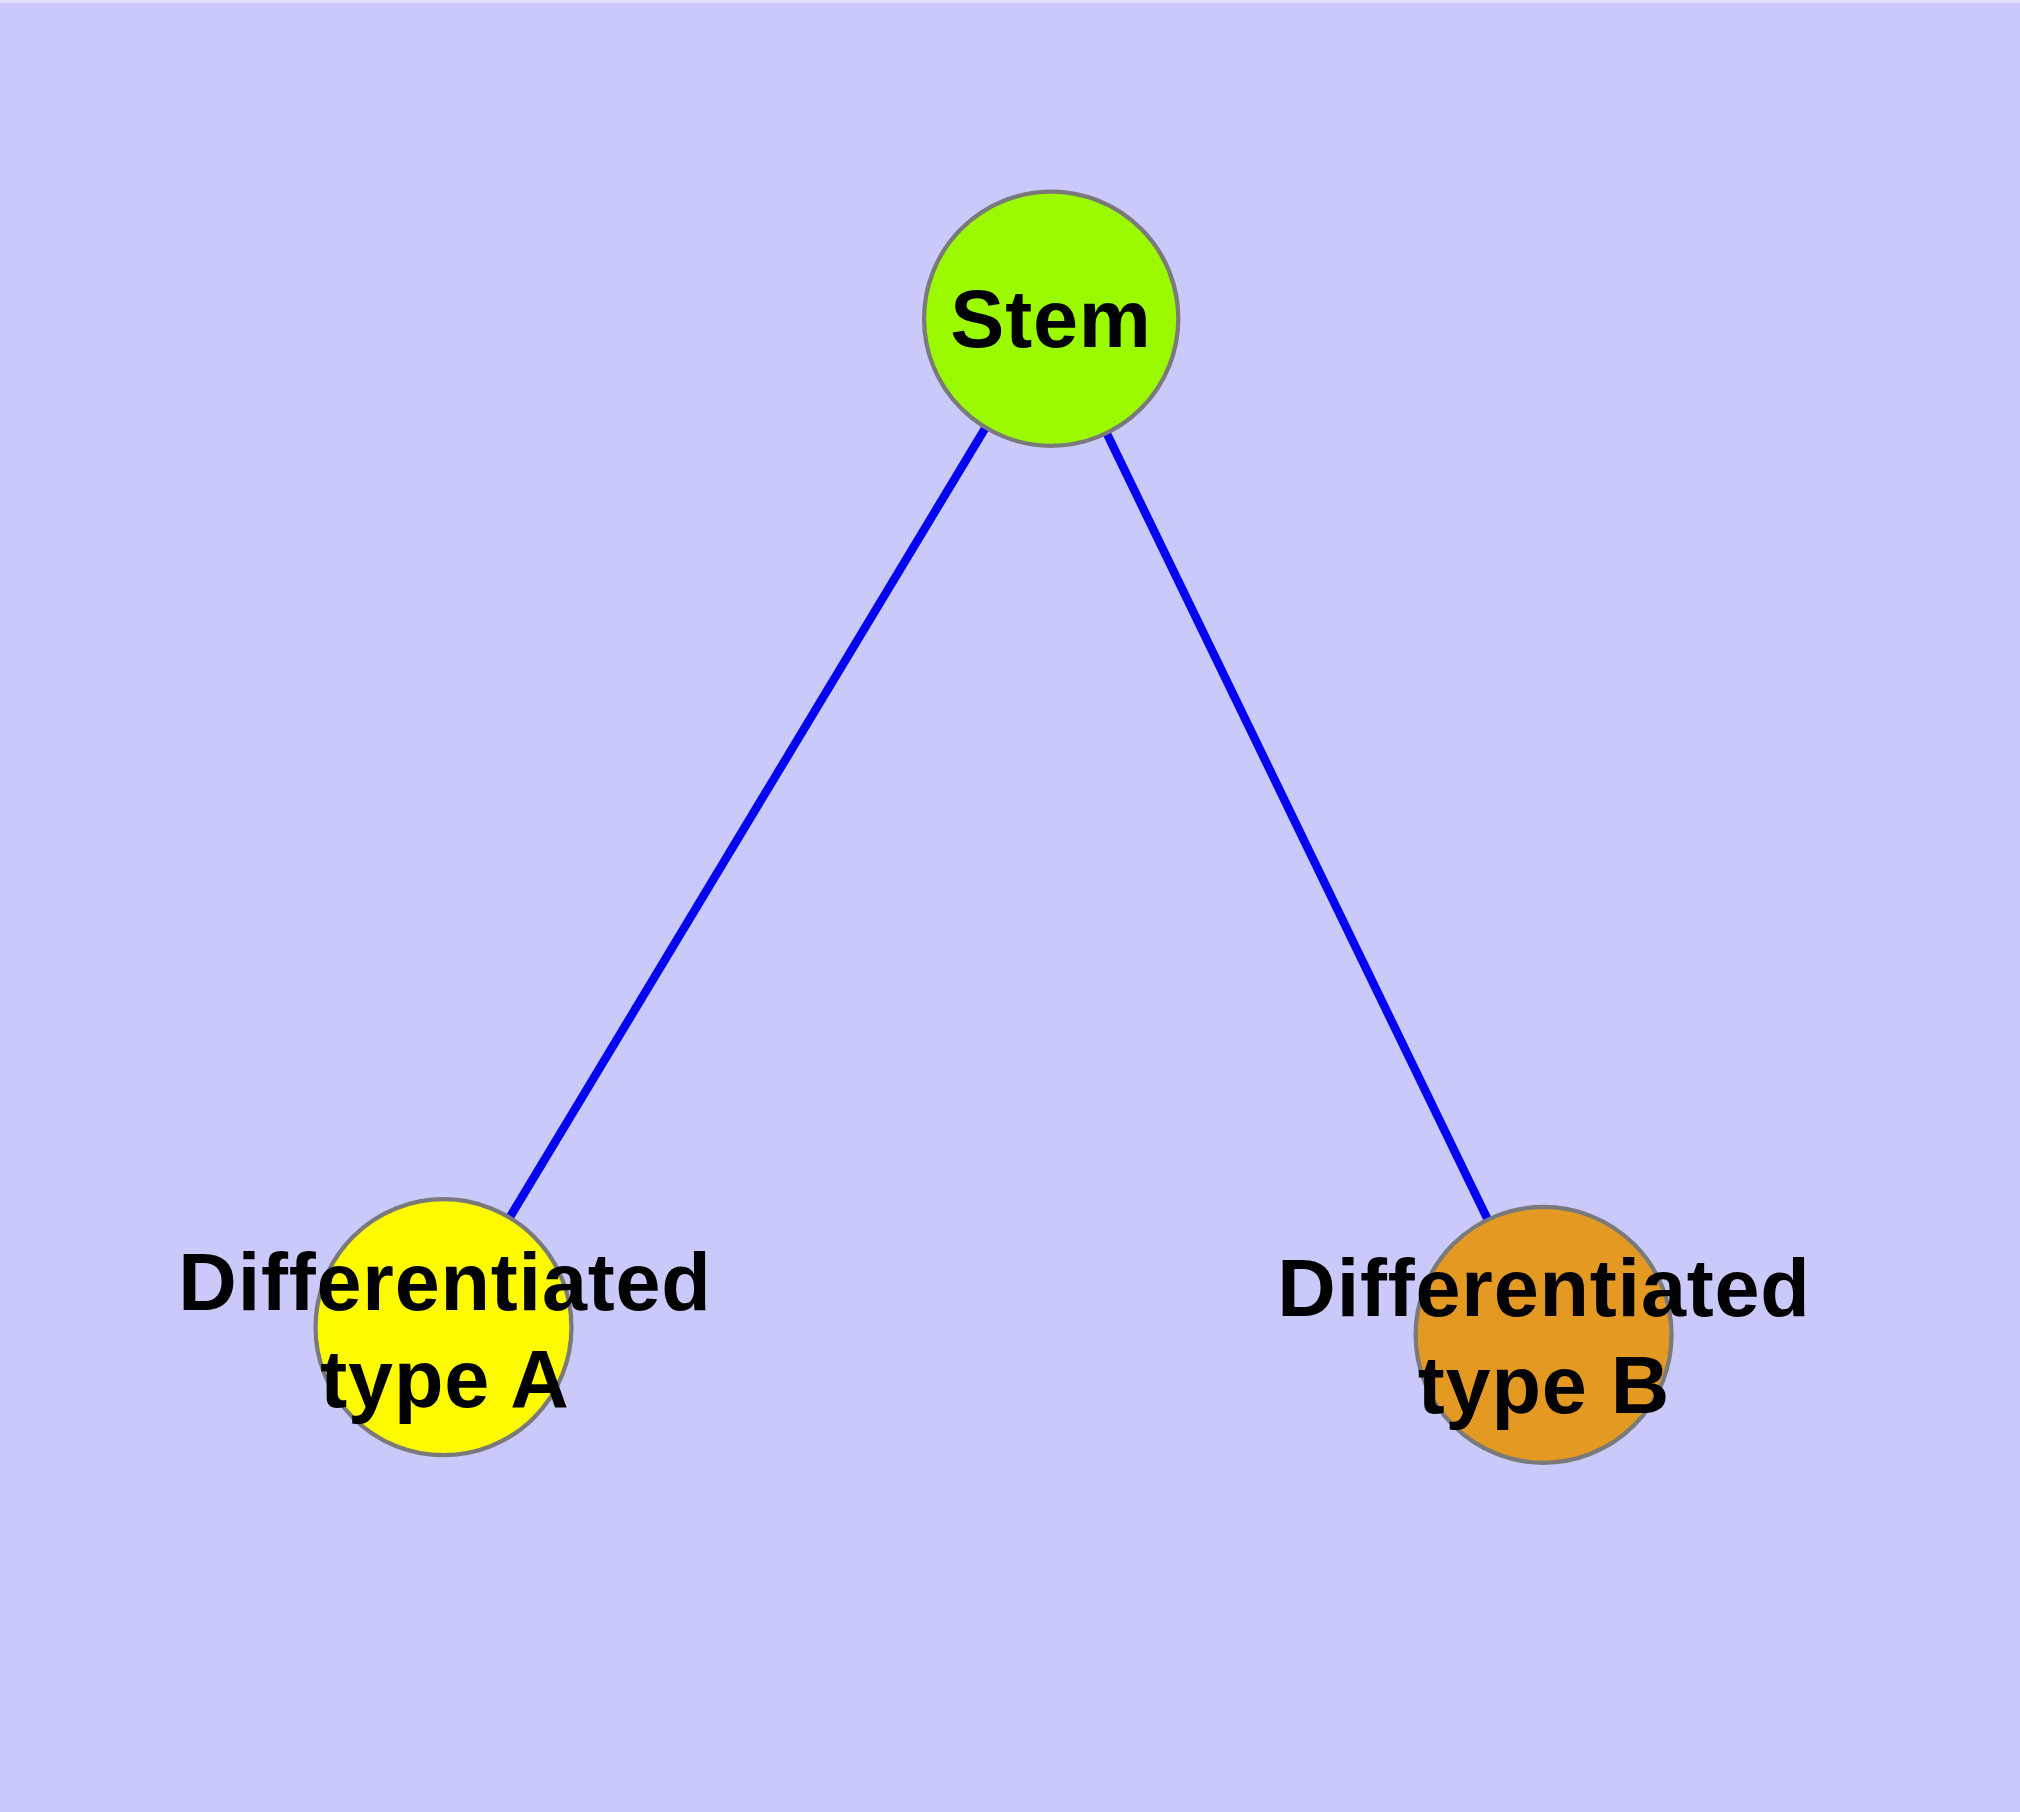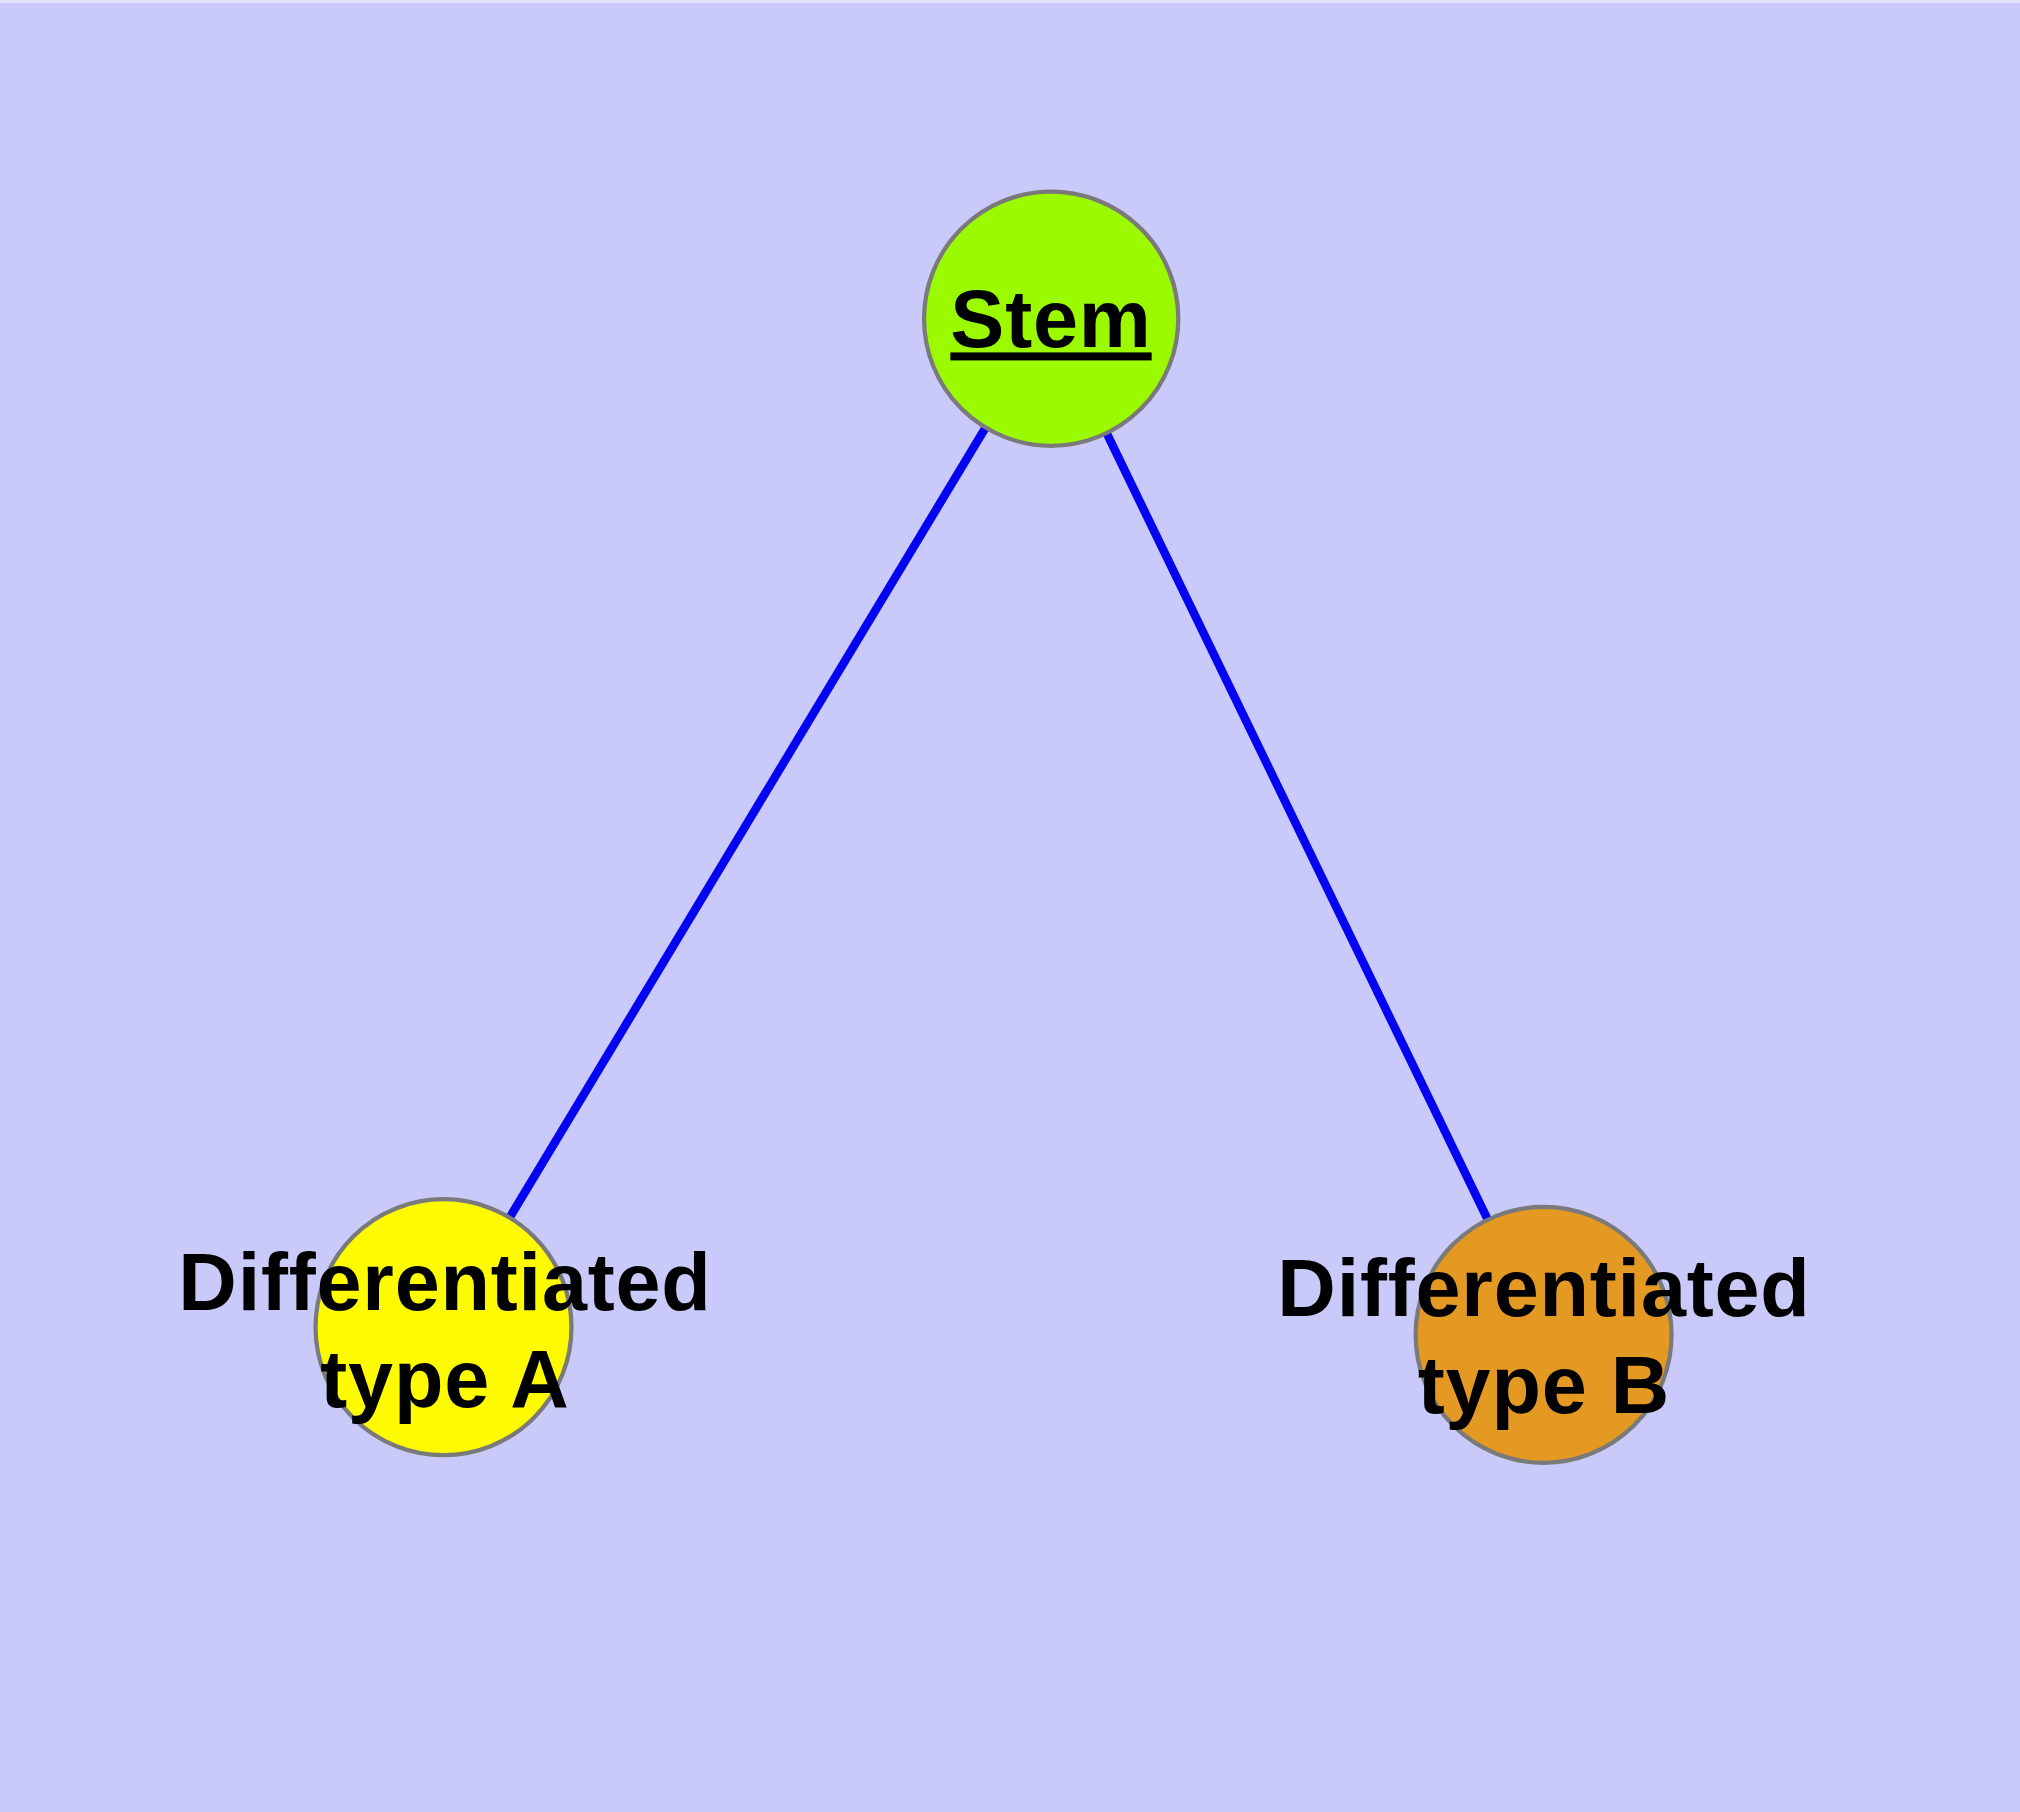--- a/index.html
+++ b/index.html
@@ -51,21 +51,21 @@
   <svg class="graph-svg" viewBox="0 0 2384 2138" xmlns="http://www.w3.org/2000/svg">
 
     <line x1="1240" y1="376" x2="523" y2="1566" stroke-width="10" stroke="#0404F0"></line>
     <line x1="1240" y1="376" x2="1821" y2="1575" stroke-width="10" stroke="#0404F0"></line>
 
     <circle cx="1240" cy="376" r="150" stroke-width="5" fill="#9BFA00" stroke="#7A7A7A"></circle>
     <circle cx="523" cy="1566" r="151" stroke-width="5" fill="#FEFB00" stroke="#7A7A7A"></circle>
     <circle cx="1821" cy="1575" r="151" stroke-width="5" fill="#E49923" stroke="#7A7A7A"></circle>
   </svg>
 
-  <div class="node-label label-stem" style="color: rgb(0, 0, 0); text-decoration: underline;">Stem</div>
+  <div class="node-label label-stem" style="color: rgb(0, 0, 0);">Stem</div>
   <div class="node-label label-type-a" style="color: rgb(0, 0, 0);">Differentiated
 type A</div>
   <div class="node-label label-type-b" style="color: rgb(0, 0, 0);">Differentiated
 type B</div>
 
   <div class="top-edge" style="background: rgb(226, 226, 253);"></div>
 </div>
 
 
 </body></html>

